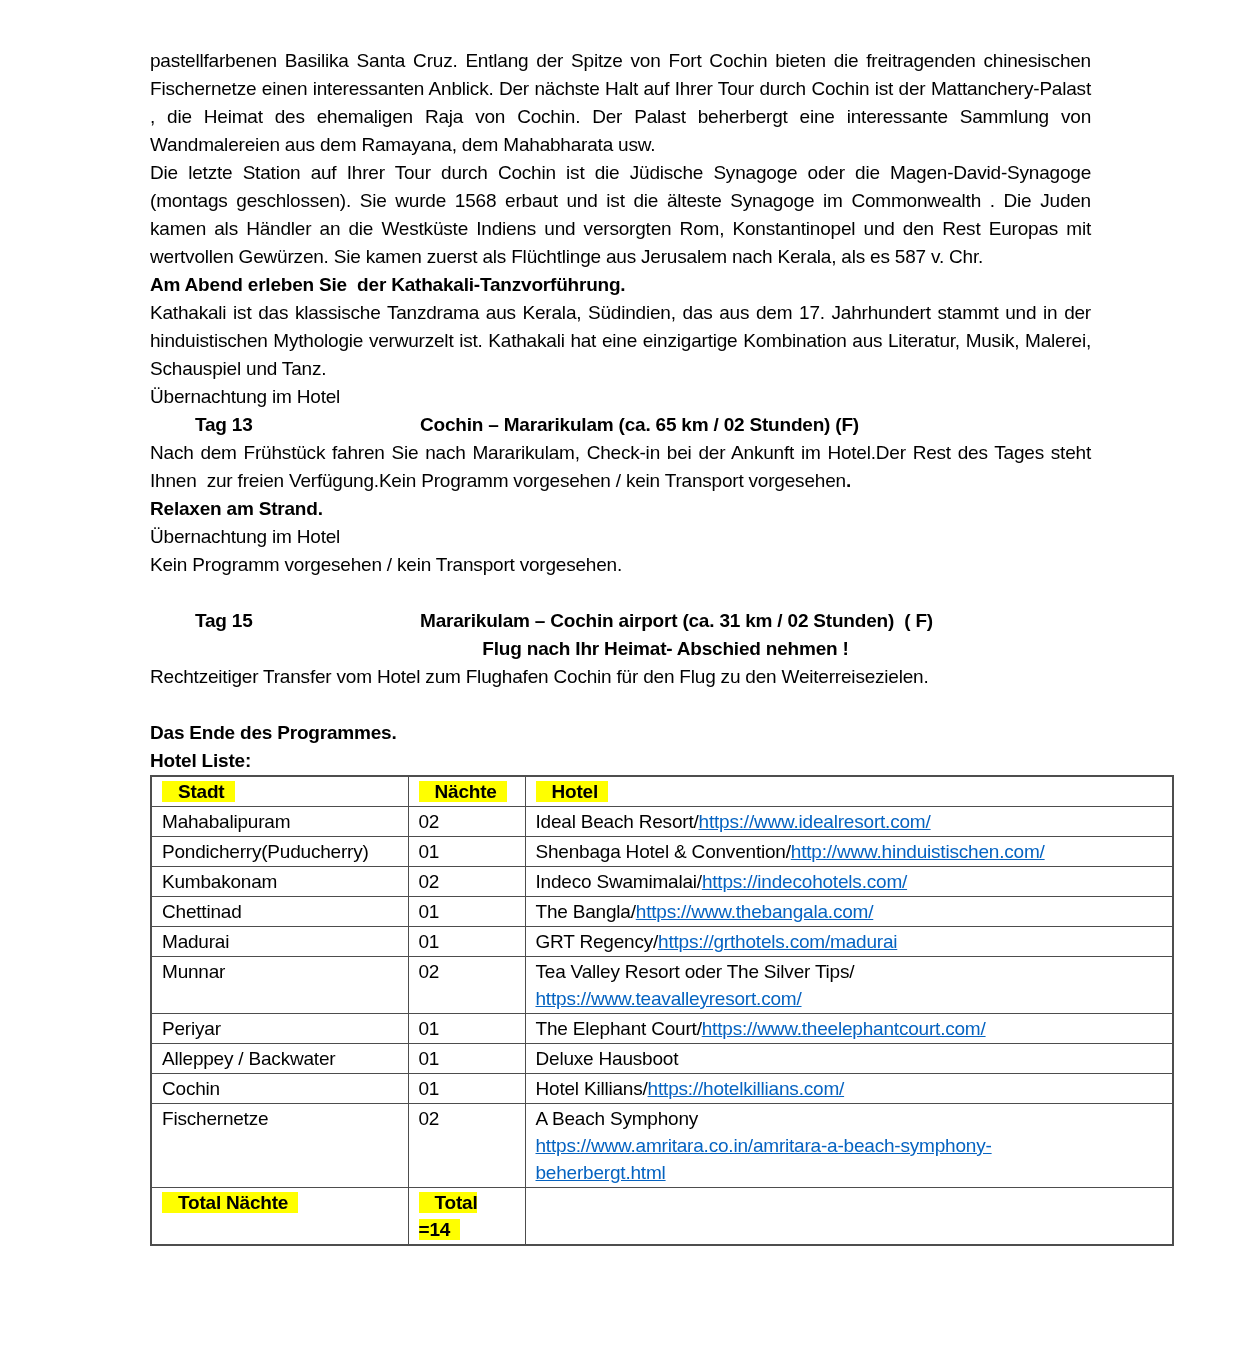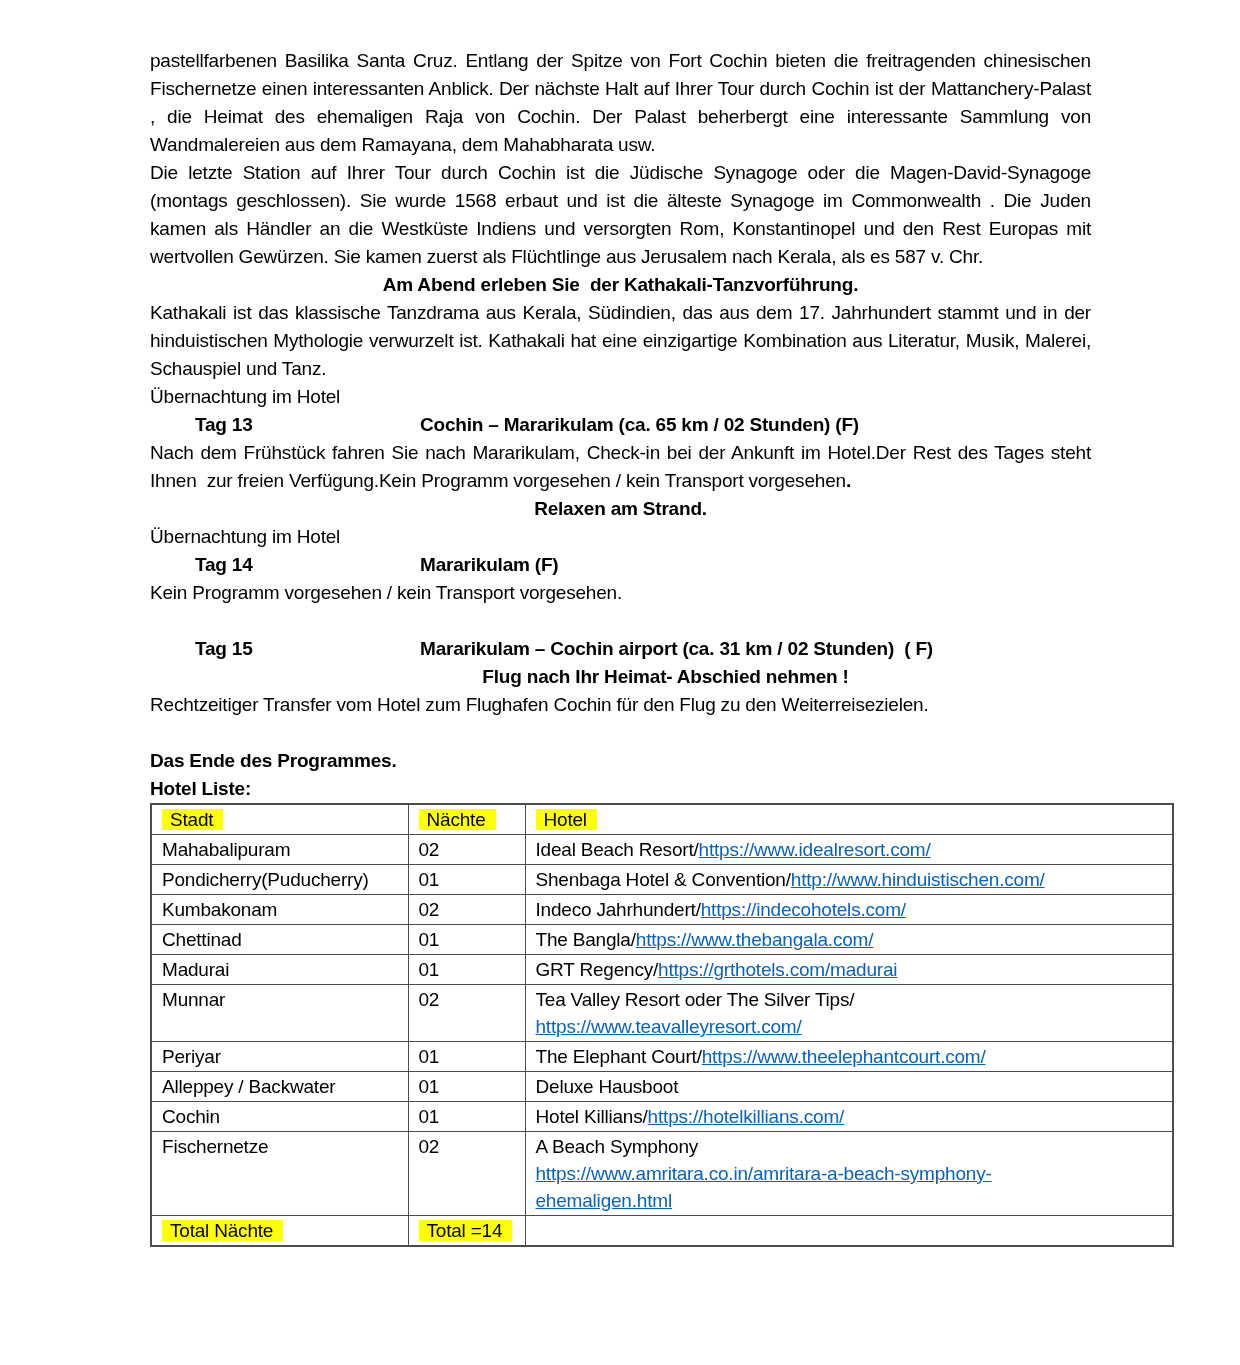--- a/index.html
+++ b/index.html
@@ -13,41 +13,41 @@
     width:1240px;height:1365px;background:#ffffff;color:#000;
     font-family:"Liberation Sans", sans-serif;
     font-size:19px;line-height:28px;letter-spacing:-0.2px;
     overflow:hidden;
   }
   .text-col{
     margin-left:150px;width:941px;padding-top:47px;
   }
   p{margin:0;white-space:pre-wrap;}
   .j{text-align:justify;}
-  .b{font-weight:bold;text-align:center;}
+  .b{font-weight:bold;}
   .day{font-weight:bold;margin-left:45px;}
   .dl{display:inline-block;width:225px;}
   .day-cont{margin-left:90px;font-weight:bold;text-align:center;}
   .blank{height:28px;}
   .center{text-align:left;}
   table.hotels{
     border-collapse:collapse;margin-left:150px;width:1022px;
     table-layout:fixed;font-size:19px;
     border:2px solid var(--border);
   }
   table.hotels col.c1{width:257px;}
   table.hotels col.c2{width:117px;}
   table.hotels col.c3{width:648px;}
   table.hotels th, table.hotels td{
     border:1px solid var(--border);
     padding:1px 8px 1px 10px;
     font-weight:normal;text-align:left;vertical-align:top;
     line-height:27px;white-space:pre-line;letter-spacing:-0.2px;
   }
-  .hl{background:var(--hl);padding:0 10px 0 8px;}
+  .hl{background:var(--hl);padding:0 10px 0 16px;font-weight:bold;}
   .link{color:var(--link);text-decoration:underline;cursor:pointer;}
 </style>
 </head>
 <body>
 
 <div class="text-col">
 
   <p class="j">pastellfarbenen Basilika Santa Cruz. Entlang der Spitze von Fort Cochin bieten die freitragenden chinesischen Fischernetze einen interessanten Anblick. Der nächste Halt auf Ihrer Tour durch Cochin ist der Mattanchery-Palast , die Heimat des ehemaligen Raja von Cochin. Der Palast beherbergt eine interessante Sammlung von Wandmalereien aus dem Ramayana, dem Mahabharata usw.</p>
 
   <p class="j">Die letzte Station auf Ihrer Tour durch Cochin ist die Jüdische Synagoge oder die Magen-David-Synagoge (montags geschlossen). Sie wurde 1568 erbaut und ist die älteste Synagoge im Commonwealth . Die Juden kamen als Händler an die Westküste Indiens und versorgten Rom, Konstantinopel und den Rest Europas mit wertvollen Gewürzen. Sie kamen zuerst als Flüchtlinge aus Jerusalem nach Kerala, als es 587 v. Chr.</p>
@@ -59,21 +59,20 @@
   <p>Übernachtung im Hotel</p>
 
   <p class="day"><span class="dl">Tag 13</span><span>Cochin – Mararikulam (ca. 65 km / 02 Stunden) (F)</span></p>
 
   <p class="j"><span>Nach dem Frühstück fahren Sie nach Mararikulam, Check-in bei der Ankunft im Hotel.Der Rest des Tages steht Ihnen  zur freien Verfügung.Kein Programm vorgesehen / kein Transport vorgesehen</span><b>.</b></p>
 
   <p class="b">Relaxen am Strand.</p>
 
   <p>Übernachtung im Hotel</p>
 
-  <p class="day"><span class="dl">Tag 14</span><span>Mararikulam (F)</span></p>
 
   <p>Kein Programm vorgesehen / kein Transport vorgesehen.</p>
 
 
   <div class="blank"></div>
 
   <p class="day"><span class="dl">Tag 15</span><span>Mararikulam – Cochin airport (ca. 31 km / 02 Stunden)  ( F)</span></p>
 
   <p class="day-cont">Flug nach Ihr Heimat- Abschied nehmen !</p>
 
@@ -107,21 +106,21 @@
         <td><span>Ideal Beach Resort/</span><a class="link">https://www.idealresort.com/</a></td>
       </tr>
       <tr>
         <td><span>Pondicherry(Puducherry)</span></td>
         <td><span>01</span></td>
         <td><span>Shenbaga Hotel &amp; Convention/</span><a class="link">http://www.hinduistischen.com/</a></td>
       </tr>
       <tr>
         <td><span>Kumbakonam</span></td>
         <td><span>02</span></td>
-        <td><span>Indeco Jahrhundert/</span><a class="link">https://indecohotels.com/</a></td>
+        <td><span>Indeco Swamimalai/</span><a class="link">https://indecohotels.com/</a></td>
       </tr>
       <tr>
         <td><span>Chettinad</span></td>
         <td><span>01</span></td>
         <td><span>The Bangla/</span><a class="link">https://www.thebangala.com/</a></td>
       </tr>
       <tr>
         <td><span>Madurai</span></td>
         <td><span>01</span></td>
         <td><span>GRT Regency/</span><a class="link">https://grthotels.com/madurai</a></td>
@@ -145,21 +144,21 @@
       <tr>
         <td><span>Cochin</span></td>
         <td><span>01</span></td>
         <td><span>Hotel Killians/</span><a class="link">https://hotelkillians.com/</a></td>
       </tr>
       <tr>
         <td><span>Fischernetze</span></td>
         <td><span>02</span></td>
         <td><span>A Beach Symphony
 </span><a class="link">https://www.amritara.co.in/amritara-a-beach-symphony-
-ehemaligen.html</a></td>
+beherbergt.html</a></td>
       </tr>
       <tr>
         <td><span class="hl">Total Nächte</span></td>
         <td><span class="hl">Total =14</span></td>
         <td></td>
       </tr>
     </tbody>
 </table>
 
 </body></html>

